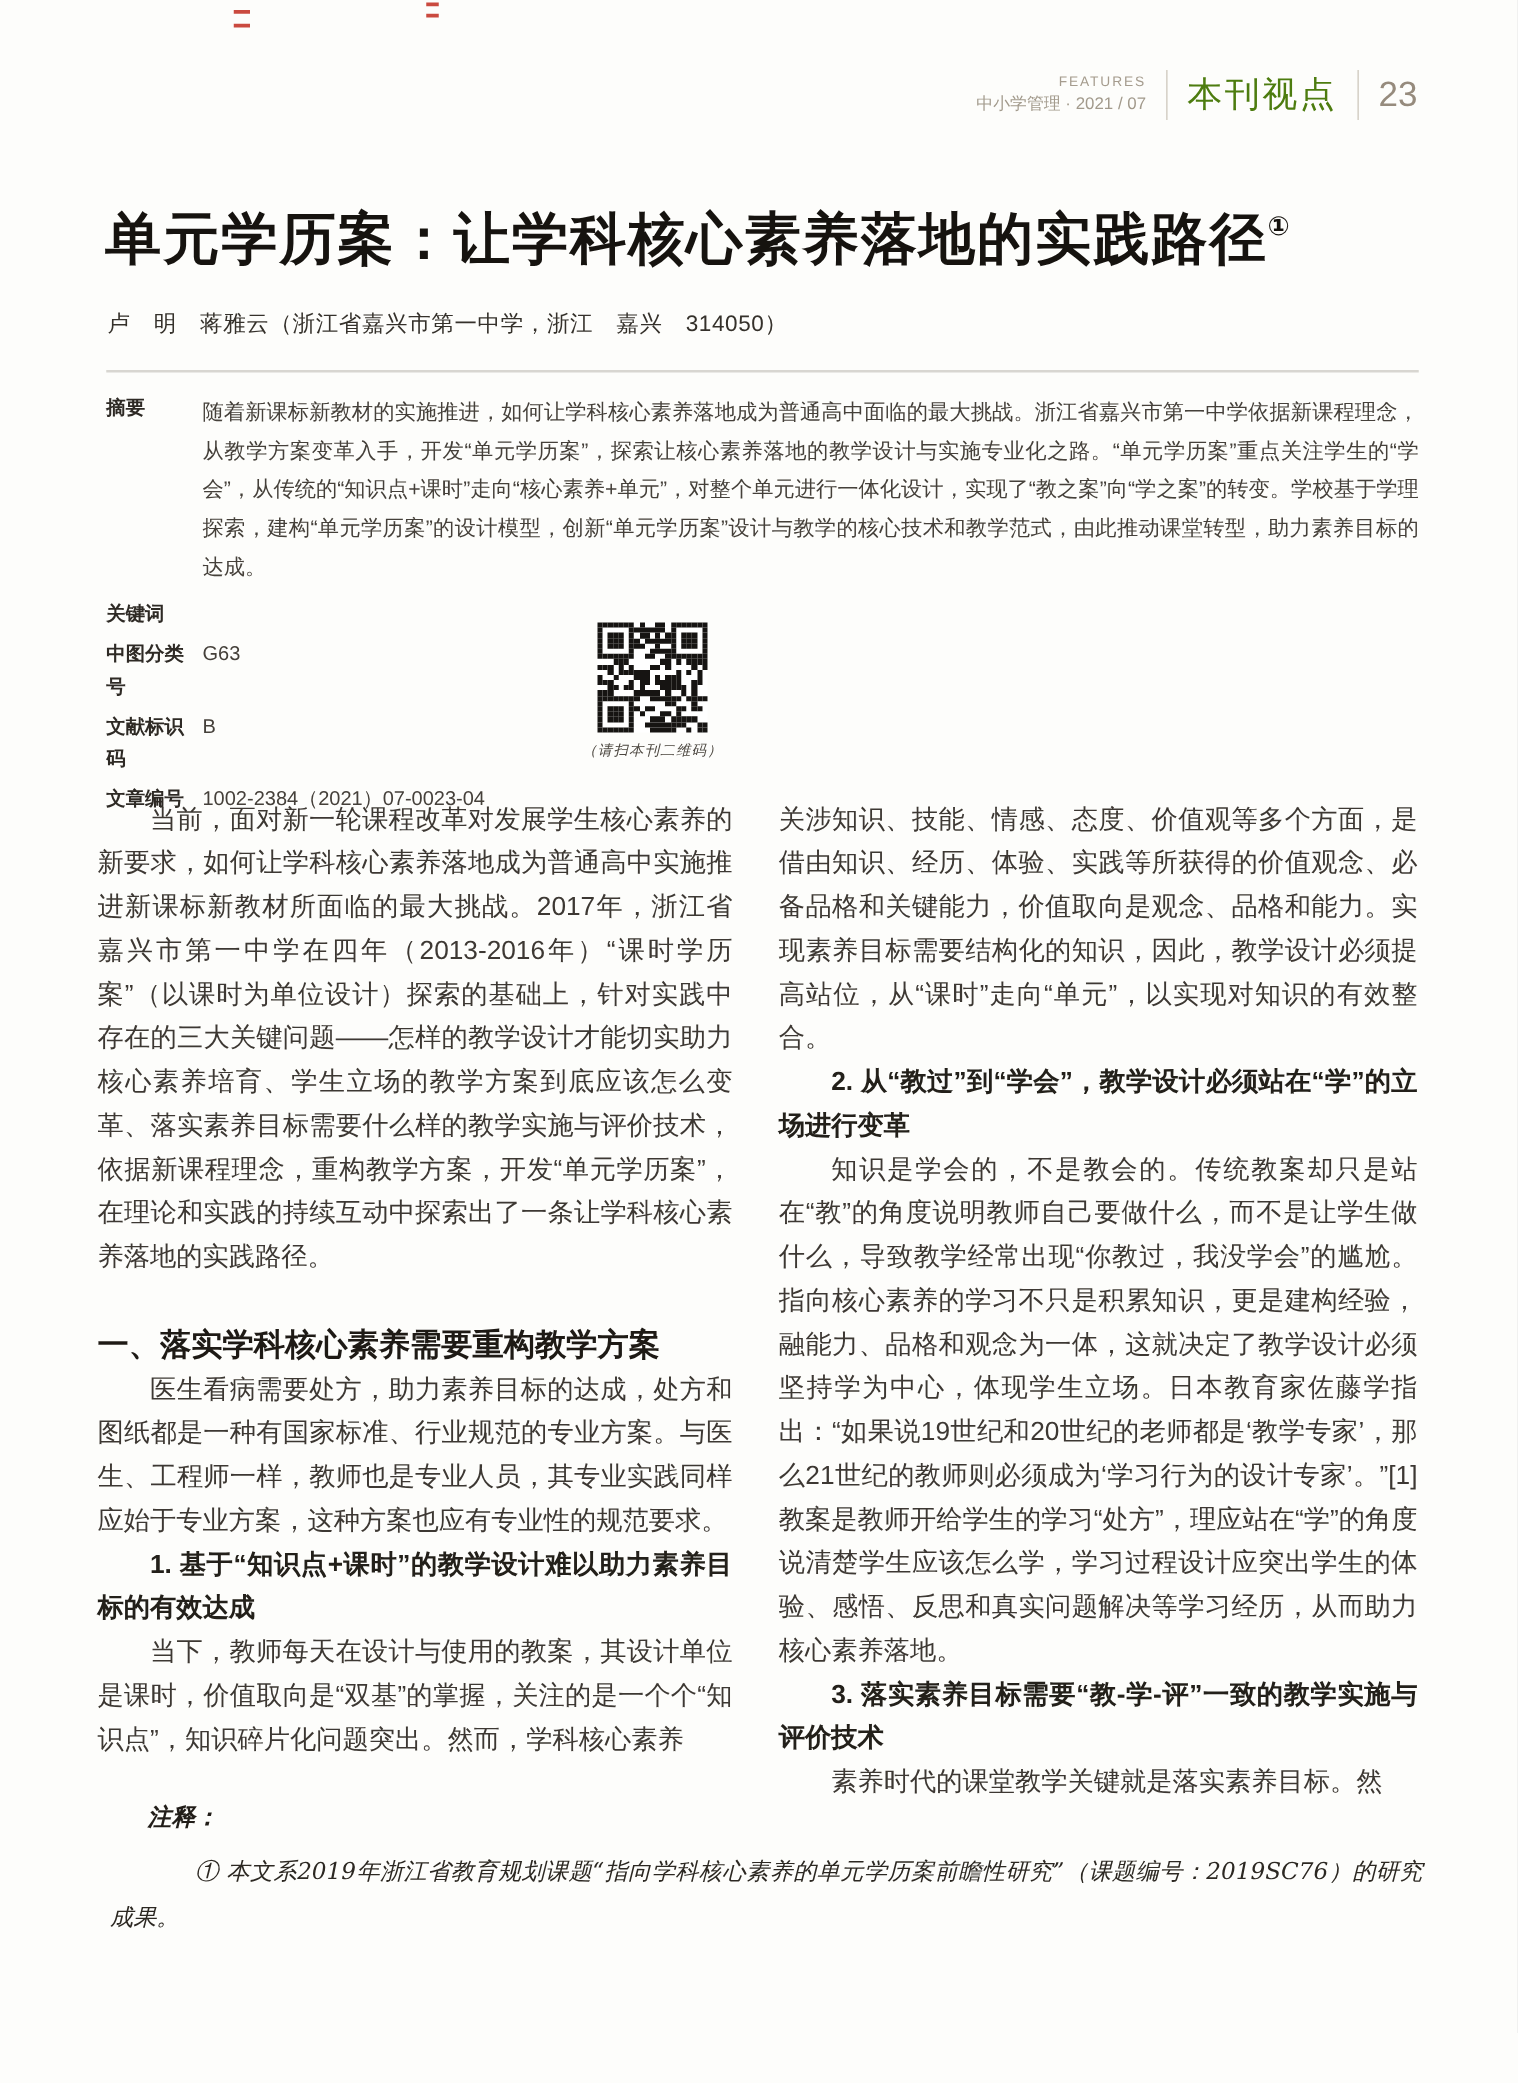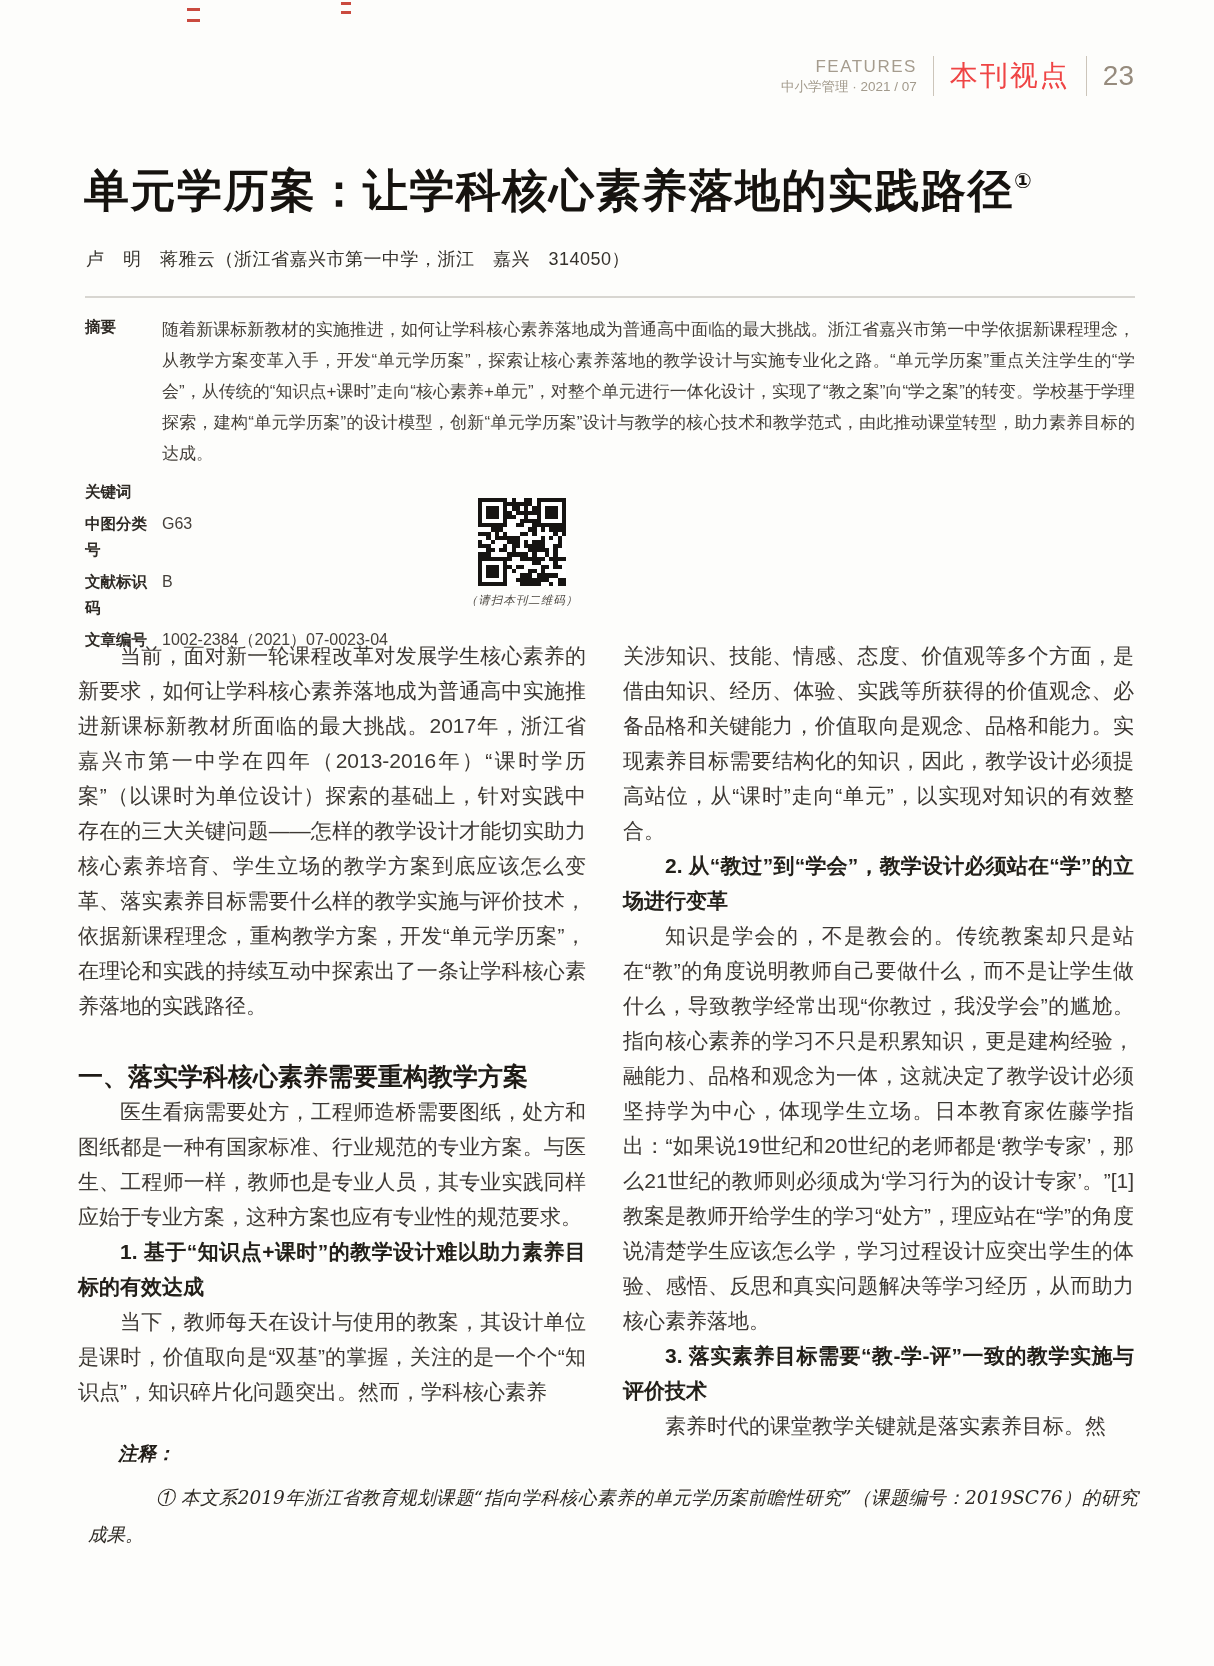--- a/index.html
+++ b/index.html
@@ -13,24 +13,24 @@
     overflow:hidden;
   }
   
   .reg{position:absolute;width:13px;height:8px;border-top:3px solid #c5372b;border-bottom:3px solid #c5372b;opacity:.9;}
   .reg.r1{left:187px;top:8px;}
   .reg.r2{left:341px;top:2px;width:10px;height:6px;}
 
   
   .hdr{position:absolute;top:56px;right:80px;display:flex;align-items:center;}
   .hdr .jinfo{text-align:right;line-height:1.25;padding-right:16px;}
-  .hdr .features{font-size:17px;letter-spacing:1.5px;color:#a59c8e;}
+  .hdr .features{font-size:11px;letter-spacing:1.5px;color:#a59c8e;}
   .hdr .issue{font-size:13.5px;color:#a29a8c;margin-top:2px;text-align:center;}
   .hdr .vdiv{width:1px;height:40px;background:#ccc5ba;}
-  .hdr .section{font-size:28px;color:#ef4444;padding:0 16px;letter-spacing:2px;}
+  .hdr .section{font-size:28px;color:#4d7c0f;padding:0 16px;letter-spacing:2px;}
   .hdr .pnum{font-size:28px;color:#968b7d;padding-left:16px;}
 
   
   .title{position:absolute;left:84px;top:163px;width:1060px;margin:0;
     font-size:45px;font-weight:bold;color:#16130f;letter-spacing:1.5px;line-height:1.25;}
   .title sup{font-size:21px;font-weight:bold;vertical-align:18px;letter-spacing:0;}
   .authors{position:absolute;left:86px;top:247px;font-size:18px;color:#35312b;letter-spacing:.5px;}
 
   .rule{position:absolute;left:85px;top:296px;width:1050px;height:2px;background:#d8d6d1;}
 
@@ -559,21 +559,21 @@
         <i></i>
         <i class="m"></i>
         <i class="m"></i>
       </div>
     <div class="qr-caption">（请扫本刊二维码）</div>
   </div>
 
   <div class="col col-left">
       <div class="blk p">当前，面对新一轮课程改革对发展学生核心素养的新要求，如何让学科核心素养落地成为普通高中实施推进新课标新教材所面临的最大挑战。2017年，浙江省嘉兴市第一中学在四年（2013-2016年）“课时学历案”（以课时为单位设计）探索的基础上，针对实践中存在的三大关键问题——怎样的教学设计才能切实助力核心素养培育、学生立场的教学方案到底应该怎么变革、落实素养目标需要什么样的教学实施与评价技术，依据新课程理念，重构教学方案，开发“单元学历案”，在理论和实践的持续互动中探索出了一条让学科核心素养落地的实践路径。</div>
       <div class="blk h1">一、落实学科核心素养需要重构教学方案</div>
-      <div class="blk p">医生看病需要处方，工程师造桥需要图纸，处方和图纸都是一种有国家标准、行业规范的专业方案。与医生、工程师一样，教师也是专业人员，其专业实践同样应始于专业方案，这种方案也应有专业性的规范要求。</div>
+      <div class="blk p">医生看病需要处方，助力素养目标的达成，处方和图纸都是一种有国家标准、行业规范的专业方案。与医生、工程师一样，教师也是专业人员，其专业实践同样应始于专业方案，这种方案也应有专业性的规范要求。</div>
       <div class="blk h2">1. 基于“知识点+课时”的教学设计难以助力素养目标的有效达成</div>
       <div class="blk p">当下，教师每天在设计与使用的教案，其设计单位是课时，价值取向是“双基”的掌握，关注的是一个个“知识点”，知识碎片化问题突出。然而，学科核心素养</div>
     </div>
   <div class="col col-right">
       <div class="blk p noind">关涉知识、技能、情感、态度、价值观等多个方面，是借由知识、经历、体验、实践等所获得的价值观念、必备品格和关键能力，价值取向是观念、品格和能力。实现素养目标需要结构化的知识，因此，教学设计必须提高站位，从“课时”走向“单元”，以实现对知识的有效整合。</div>
       <div class="blk h2">2. 从“教过”到“学会”，教学设计必须站在“学”的立场进行变革</div>
       <div class="blk p">知识是学会的，不是教会的。传统教案却只是站在“教”的角度说明教师自己要做什么，而不是让学生做什么，导致教学经常出现“你教过，我没学会”的尴尬。指向核心素养的学习不只是积累知识，更是建构经验，融能力、品格和观念为一体，这就决定了教学设计必须坚持学为中心，体现学生立场。日本教育家佐藤学指出：“如果说19世纪和20世纪的老师都是‘教学专家’，那么21世纪的教师则必须成为‘学习行为的设计专家’。”[1]教案是教师开给学生的学习“处方”，理应站在“学”的角度说清楚学生应该怎么学，学习过程设计应突出学生的体验、感悟、反思和真实问题解决等学习经历，从而助力核心素养落地。</div>
       <div class="blk h2">3. 落实素养目标需要“教-学-评”一致的教学实施与评价技术</div>
       <div class="blk p">素养时代的课堂教学关键就是落实素养目标。然</div>
     </div>

